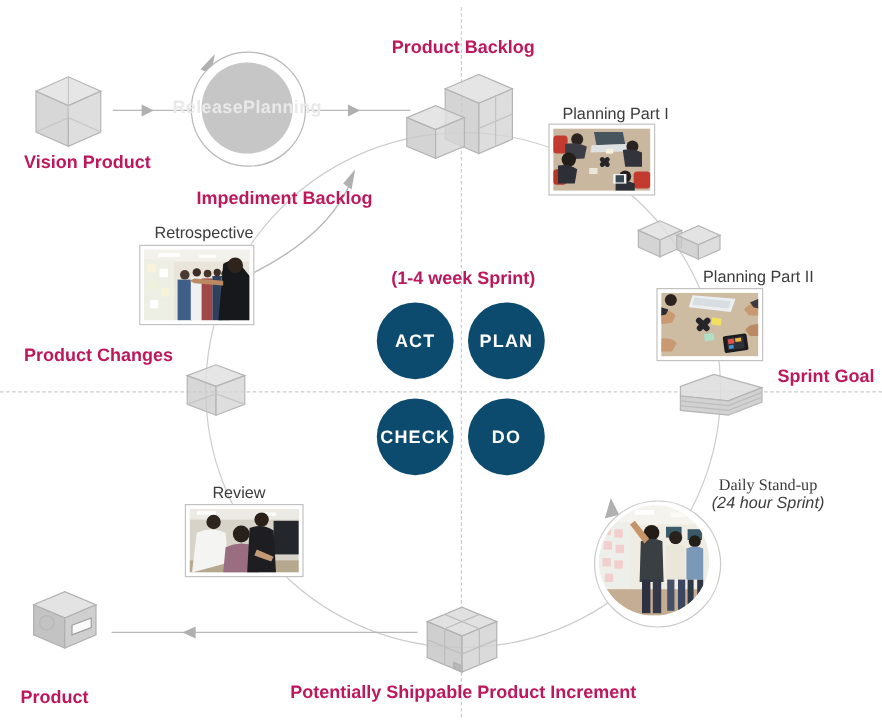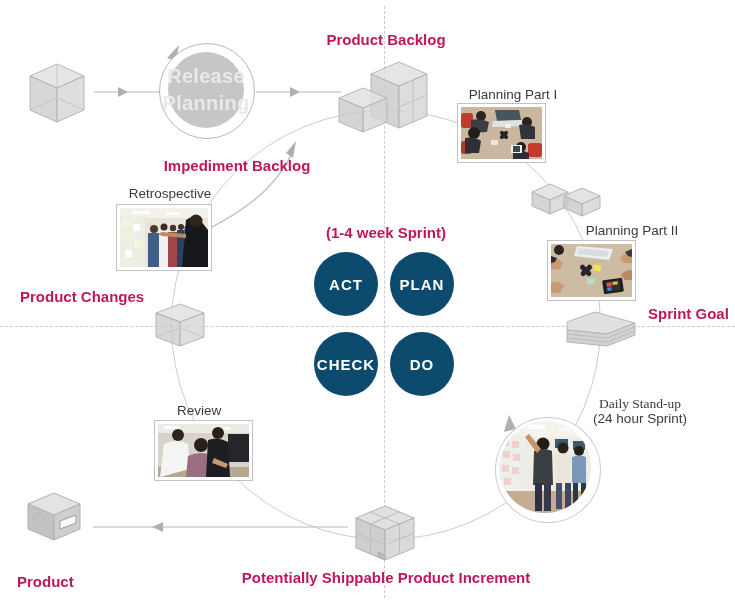--- a/index.html
+++ b/index.html
@@ -14,29 +14,29 @@
   .overlay{position:absolute;left:0;top:0;z-index:2;}
   .icon{position:absolute;z-index:3;}
   .lbl{position:absolute;z-index:5;white-space:nowrap;}
   .accent{color:#be185d;font-weight:bold;font-size:15px;}
   .dark{color:#3b3b3b;font-size:13.5px;padding-left:24px;}
   .ctr{transform:translateX(-50%);}
   .photo{position:absolute;z-index:4;background:#fff;border:1px solid #c2c2c2;padding:3px;line-height:0;}
   .ring{position:absolute;left:159px;top:43px;width:94px;height:94px;background:#fff;
         border:1px solid #b8b8b8;border-radius:50%;z-index:4;}
   .ring-inner{position:absolute;left:8px;top:8px;width:76px;height:76px;border-radius:50%;
-        background:#c6c6c6;display:flex;flex-direction:column;align-items:center;justify-content:center;
-        color:#e9e9e9;font-size:20px;font-weight:bold;line-height:1.35;letter-spacing:.3px;}
+        background:#c6c6c6;display:flex;flex-direction:row;align-items:center;justify-content:center;
+        color:#e9e9e9;font-size:15px;font-weight:bold;line-height:1.35;letter-spacing:.3px;}
   .pdca{position:absolute;width:64px;height:64px;border-radius:50%;background:#0c4a6e;z-index:5;
         display:flex;align-items:center;justify-content:center;color:#fff;font-weight:bold;
         font-size:15px;letter-spacing:1px;}
   .daily{position:absolute;left:496px;top:418px;width:98px;height:98px;border-radius:50%;
         background:#fff;border:3px solid #fff;box-shadow:0 0 0 1px #c9c9c9;z-index:4;overflow:hidden;line-height:0;}
   .daily svg{border-radius:50%;}
-  .sub-italic{}
+  .sub-italic{font-style:italic;}
 </style>
 </head>
 <body>
 
 <div id="stage">
 
   <div class="guide-v"></div>
   <div class="guide-h"></div>
 
   <div class="cycle"></div>
@@ -283,20 +283,21 @@
       <path d="M56,34 q8,-3 16,0 l0,28 -16,0 z" fill="#eae6da"></path>
       <rect x="57" y="62" width="6" height="26" fill="#46506a"></rect>
         <rect x="66" y="62" width="6" height="26" fill="#3c4660"></rect>
       <circle cx="80" cy="30" r="5" fill="#241e18"></circle>
       <path d="M73,36 q7,-3 14,0 l0,26 -14,0 z" fill="#7a98b8"></path>
       <rect x="74" y="62" width="5" height="24" fill="#2c3848"></rect>
         <rect x="82" y="62" width="5" height="24" fill="#2c3848"></rect>
     </svg>
   </div>
 
+  <div class="lbl accent" style="left:20px;top:127px;">Vision Product</div>
   <div class="lbl accent ctr" style="left:386px;top:31px;">Product Backlog</div>
   <div class="lbl accent ctr" style="left:237px;top:157px;">Impediment Backlog</div>
   <div class="lbl dark ctr" style="left:158px;top:186px;">Retrospective</div>
   <div class="lbl dark ctr" style="left:501px;top:87px;">Planning Part I</div>
   <div class="lbl dark ctr" style="left:620px;top:223px;">Planning Part II</div>
   <div class="lbl accent" style="left:648px;top:305px;">Sprint Goal</div>
   <div class="lbl accent ctr" style="left:386px;top:224px;">(1-4 week Sprint)</div>
   <div class="lbl dark ctr" style="left:628px;top:396px;font-family:Liberation Serif, serif;">Daily Stand-up</div>
   <div class="lbl dark ctr sub-italic" style="left:628px;top:411px;">(24 hour Sprint)</div>
   <div class="lbl dark" style="left:153px;top:403px;">Review</div>

